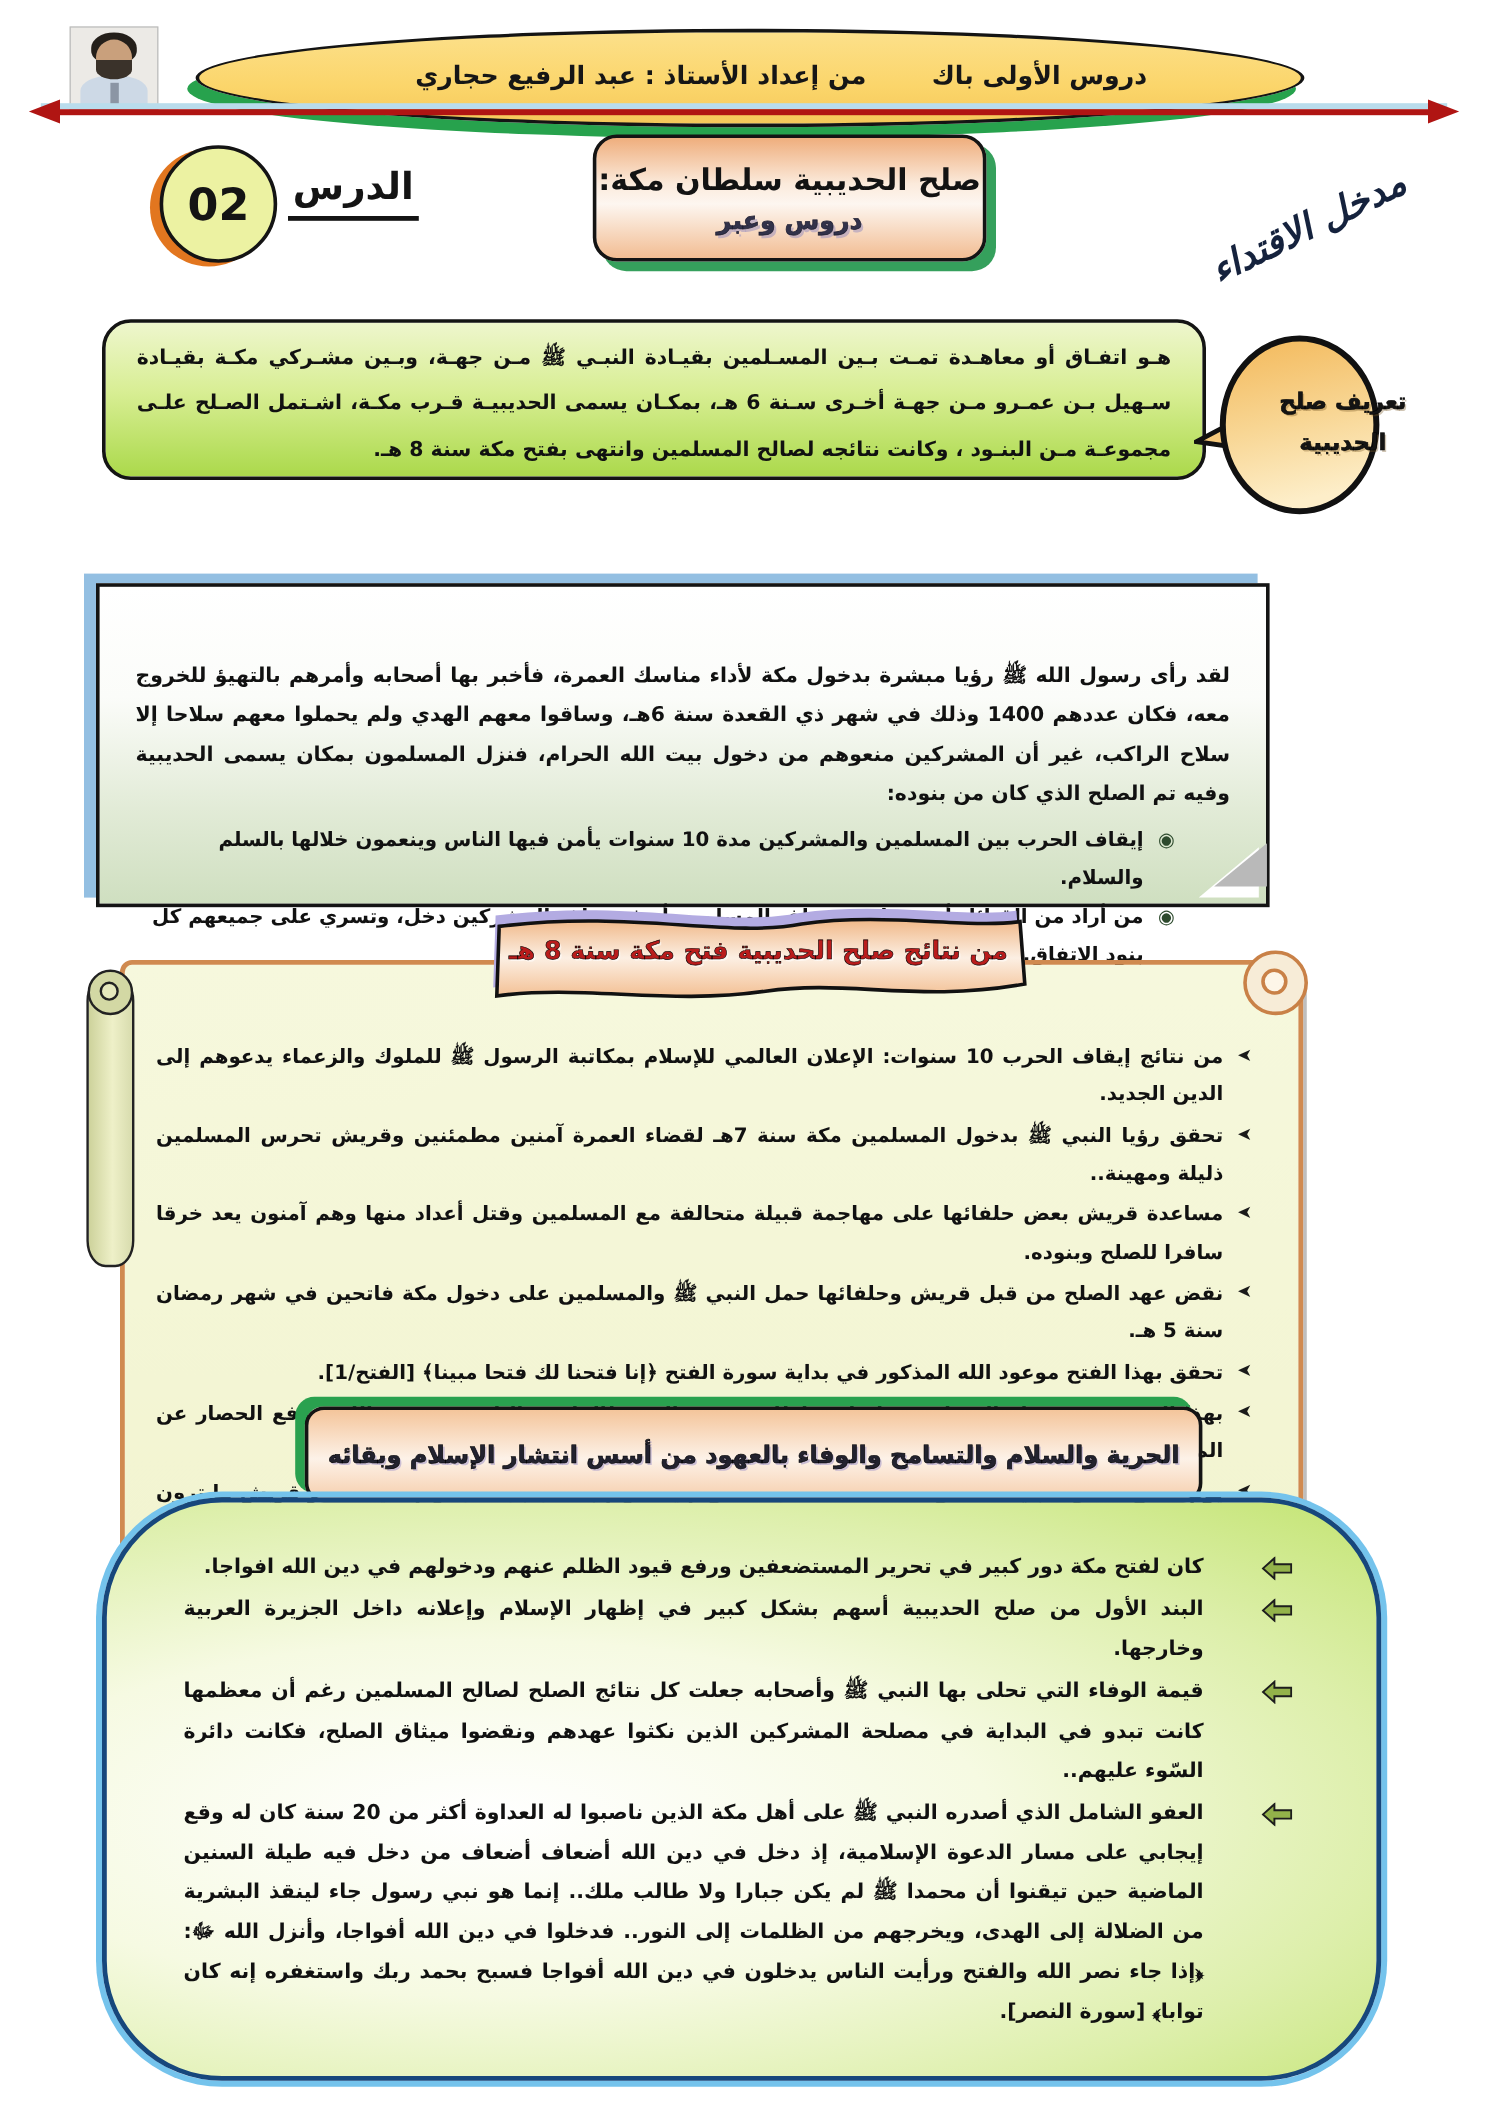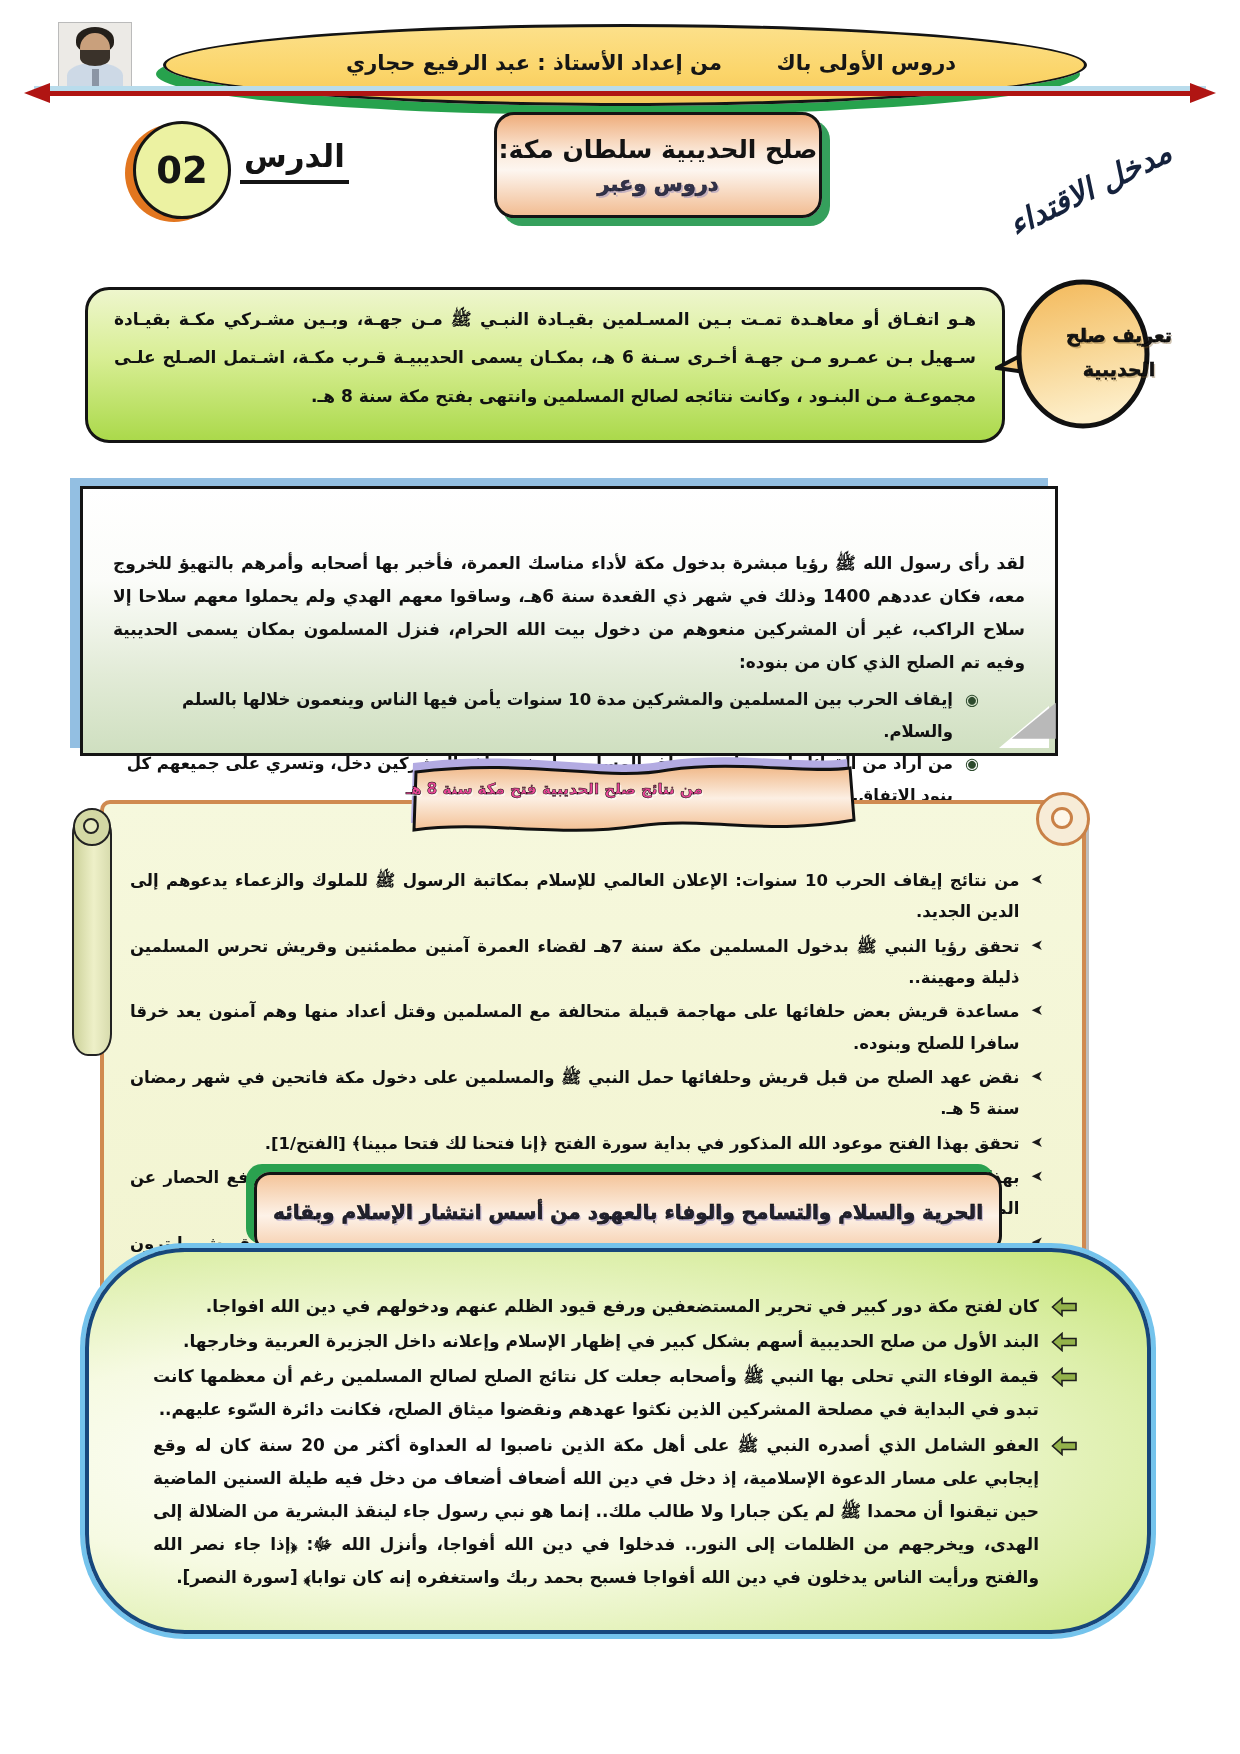--- a/index.html
+++ b/index.html
@@ -55,24 +55,24 @@
   .main-title-line2{font-size:21px; color:#32324a; -webkit-text-stroke:0.6px #1d1d30; text-shadow:2px 2px 0 rgba(150,140,190,0.5);}
   .entry-note{
     position:absolute; left:940px; top:118px; width:300px; height:140px;
     display:flex; align-items:center; justify-content:center;
     transform:rotate(-26deg);
     font-family:"DejaVu Serif","Liberation Serif",serif;
     font-style:italic; font-weight:700; font-size:31px; color:#15223d;
   }
   
   .def-box{
-    position:absolute; left:85px; top:266px; width:920px; height:156px;
+    position:absolute; left:85px; top:266px; width:920px; height:134px;
     border:3px solid #141414; border-radius:24px;
     background:linear-gradient(180deg,#eef6cd 0%,#d8ee94 45%,#abd94b 100%);
-    padding:10px 26px; box-sizing:border-box;margin-top:21px;
+    padding:10px 26px; box-sizing:border-box;
   }
   .def-box::before{
     content:""; position:absolute; z-index:-1; inset:-3px;
     transform:translate(7px,-12px);
     background:#f4837d; border-radius:28px;
   }
   .def-text{font-size:17px; line-height:2.25; text-align:justify; color:#111;}
   .def-bubble{position:absolute; left:995px; top:276px; width:158px; height:160px;}
   .def-bubble svg{position:absolute; inset:0;}
   .def-bubble-label{
@@ -134,22 +134,22 @@
     position:absolute; left:1036px; top:792px; width:48px; height:48px;
     background:#f7ecd7; border:3px solid #c98147; border-radius:50%;
   }
   .scroll-curl-right::after{
     content:""; position:absolute; left:12px; top:12px; width:16px; height:16px;
     border:3px solid #c98147; border-radius:50%; background:#fdf6e8;
   }
   .results-banner{position:absolute; left:406px; top:756px; width:452px; height:86px;}
   .results-banner svg{position:absolute; inset:0;}
   .results-banner-title{
-    position:absolute; left:0; top:24px; width:100%; text-align:left;
-    font-size:15px; color:#ec4899; -webkit-text-stroke:0.5px #000;
+    position:absolute; left:0; top:24px; width:100%; text-align:center;
+    font-size:21px; color:#b91c1c; -webkit-text-stroke:0.5px #000;
     text-shadow:1.5px 1.5px 0 rgba(255,255,255,0.55);
   }
   .result-item{display:flex; align-items:flex-start; margin:3px 0;}
   .icon-arrowhead{display:inline-block; transform:scaleX(-1); font-size:15px; line-height:1.9; margin-left:12px; margin-right:2px; color:#1a1a1a;}
   .result-item-text{font-size:16.5px; line-height:1.9; color:#111; text-align:justify;}
   
   .values-title-box{
     position:absolute; left:254px; top:1172px; width:742px; height:74px;
     background:linear-gradient(180deg,#f4c59b 0%,#fdf2e8 55%,#f6cfae 100%);
     border:3px solid #141414; border-radius:16px;
@@ -160,21 +160,21 @@
     font-size:20px; color:#22222f; -webkit-text-stroke:0.5px #000;
     text-shadow:1.5px 1.5px 0 rgba(160,150,200,0.55);
   }
   .values-box{
     position:absolute; left:85px; top:1248px; width:1066px; min-height:358px;
     border:4px solid #17477c; border-radius:100px;
     box-shadow:0 0 0 5px #74c3ec;
     background:radial-gradient(ellipse at 30% 55%,#ffffff 0%,#f6fae2 40%,#ddefab 72%,#c3e472 100%);
     padding:36px 70px 34px 64px; box-sizing:border-box;
   }
-  .value-item{display:flex; align-items:flex-start; margin:2px 0;}
+  .value-item{display:flex; align-items:flex-start; margin:2px 0;gap:36px;}
   .icon-green-arrow{flex:0 0 auto; margin-left:12px; margin-top:7px;}
   .value-item-text{font-size:17px; line-height:1.95; color:#111; text-align:justify;}
 </style>
 </head>
 <body>
 
 <div class="page">
 
   <div class="photo">
     <div class="shirt"></div>

